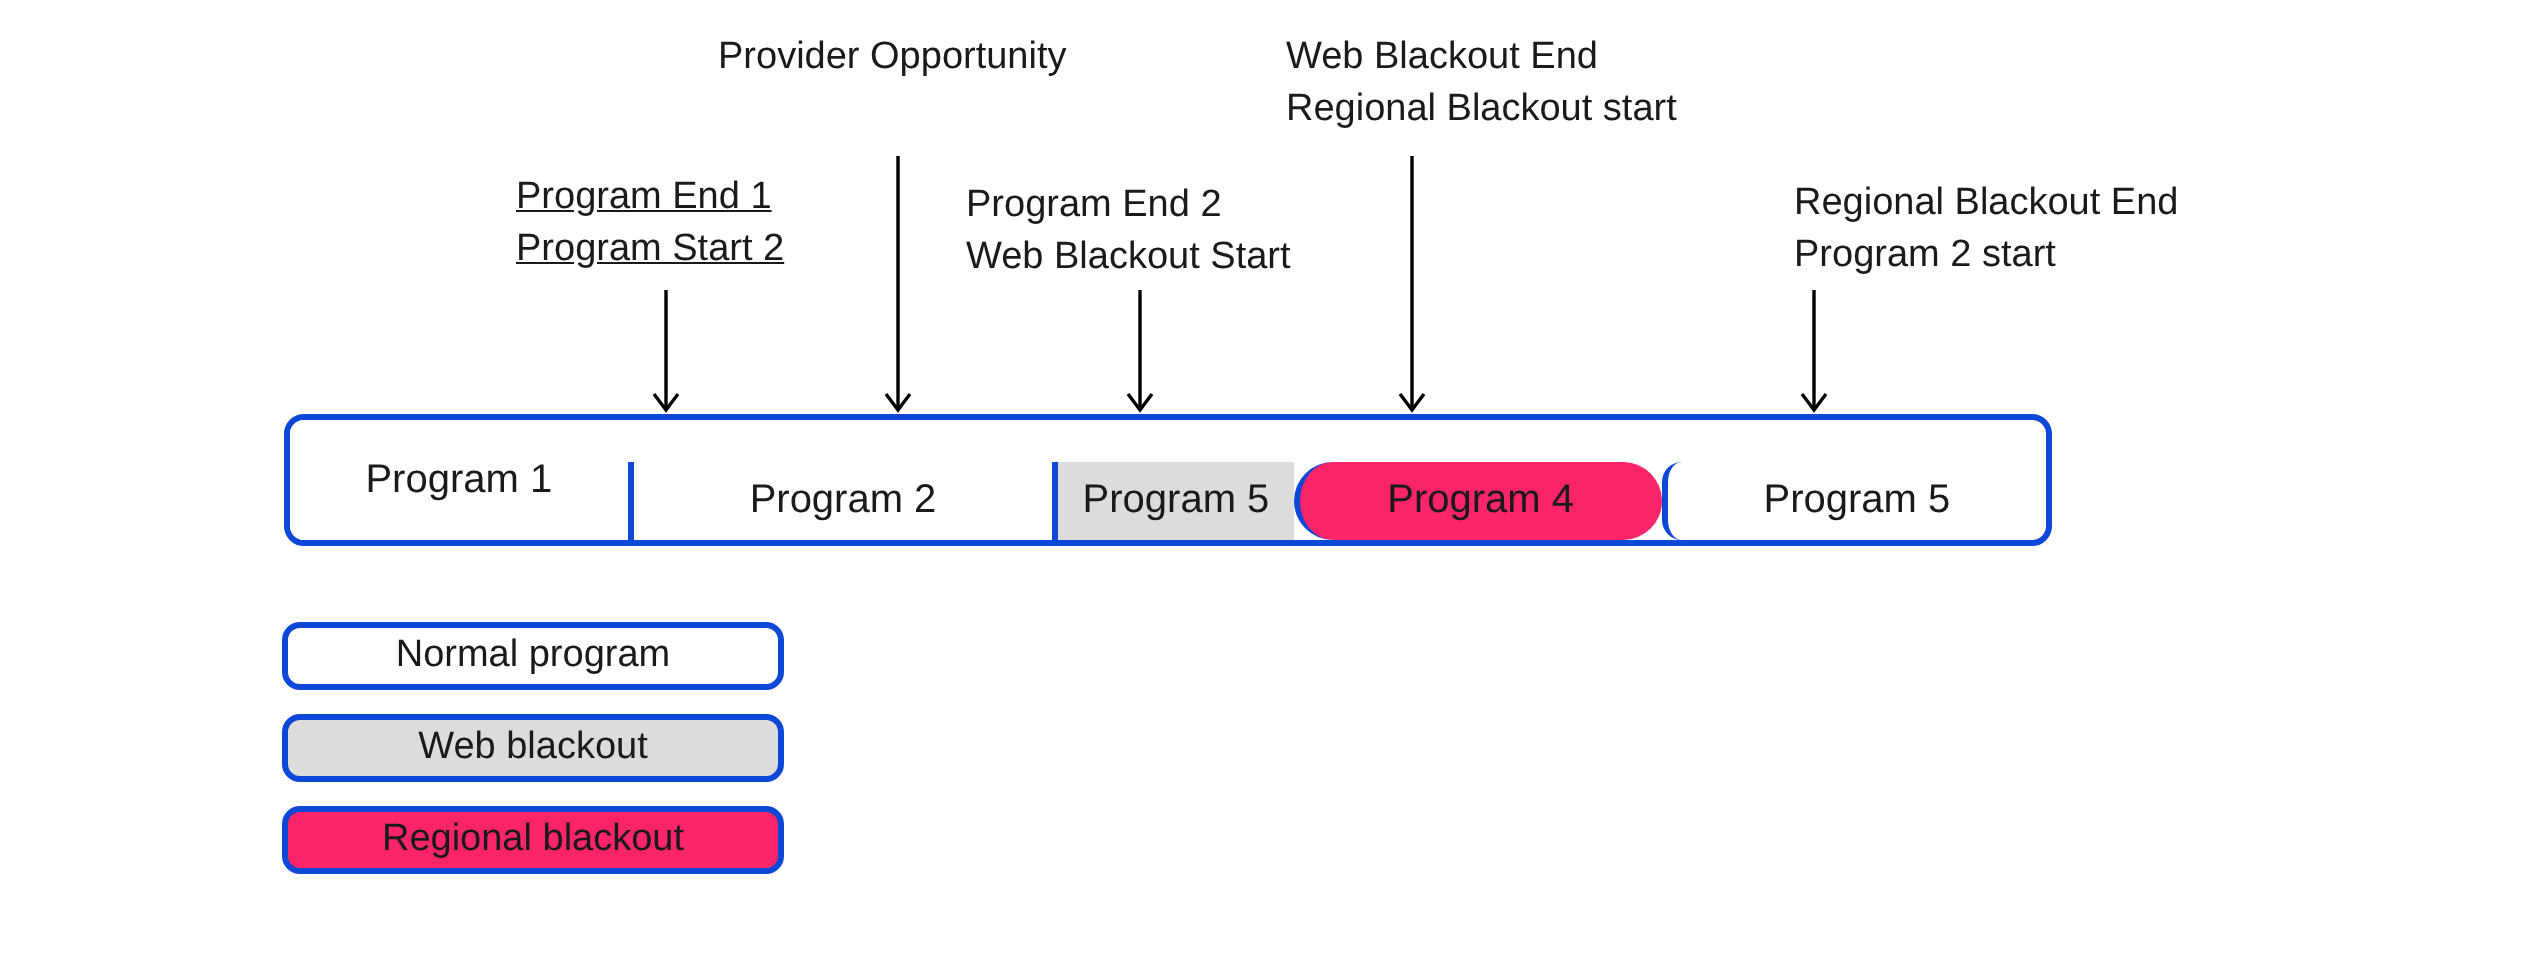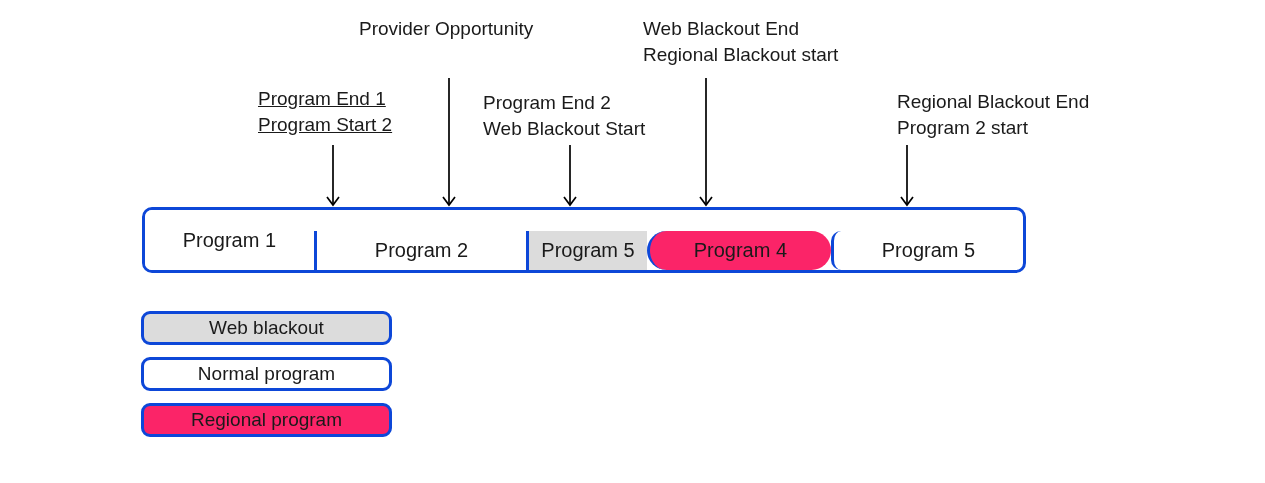--- a/index.html
+++ b/index.html
@@ -141,18 +141,18 @@
 
   <div class="timeline">
     <div class="segment seg-0 fill-normal">Program 1</div>
     <div class="segment seg-1 fill-normal">Program 2</div>
     <div class="segment seg-2 fill-web_blackout">Program 5</div>
     <div class="segment seg-3 fill-regional_blackout">Program 4</div>
     <div class="segment seg-4 fill-normal">Program 5</div>
   </div>
 
   <div class="legend">
+    <div class="legend-box fill-normal">Normal program</div>
     <div class="legend-box fill-web_blackout">Web blackout</div>
-    <div class="legend-box fill-normal">Normal program</div>
-    <div class="legend-box fill-regional_blackout">Regional program</div>
+    <div class="legend-box fill-regional_blackout">Regional blackout</div>
   </div>
 
 </div>
 
 </body></html>

